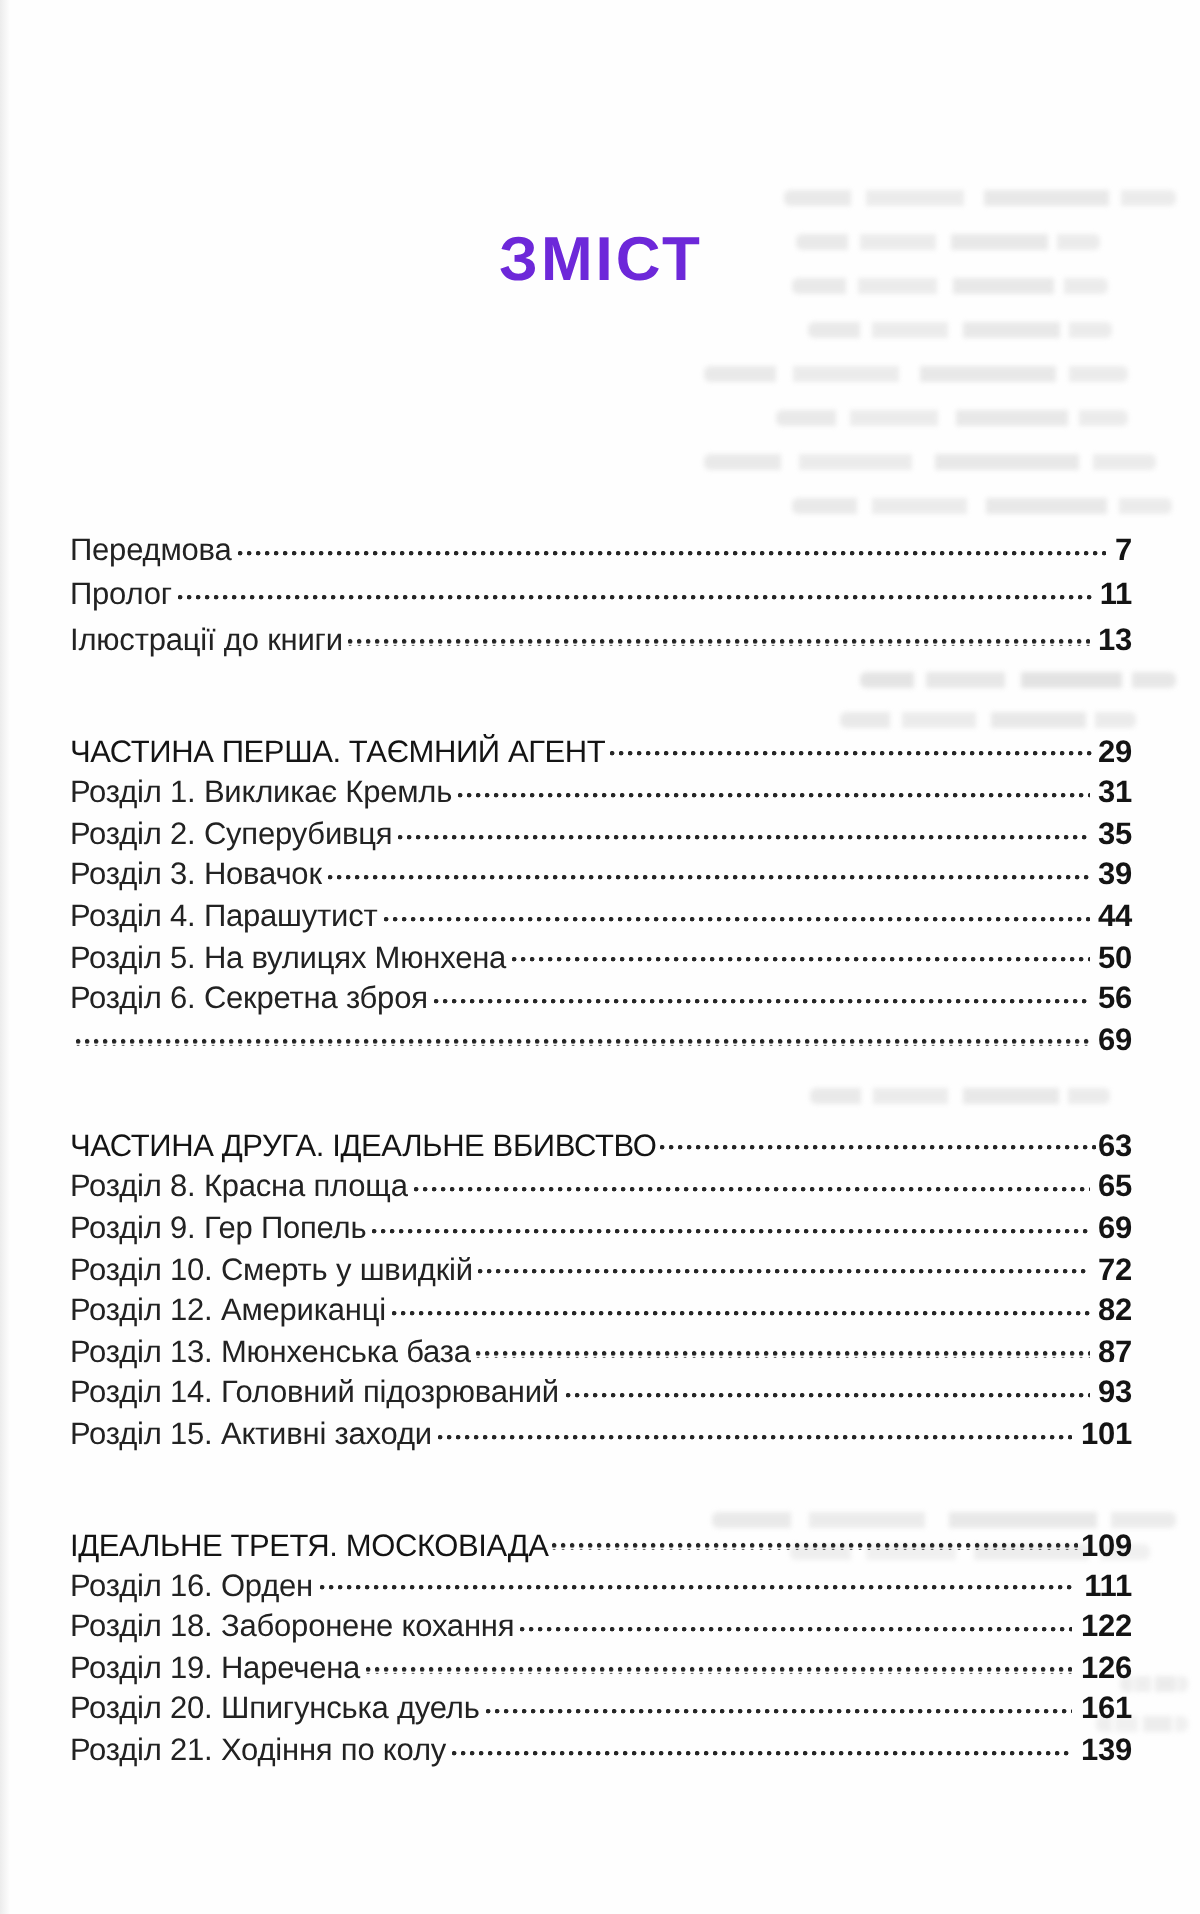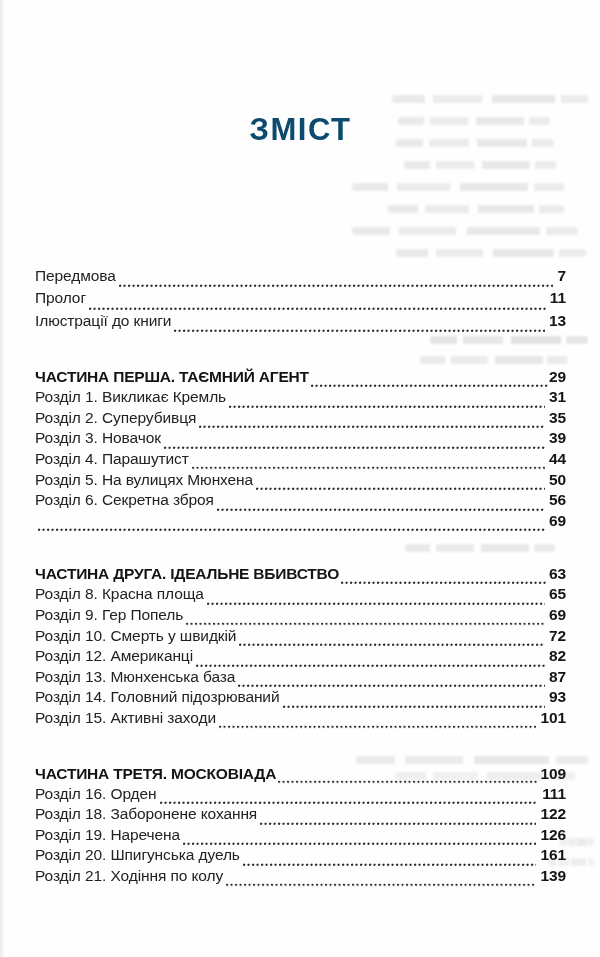--- a/index.html
+++ b/index.html
@@ -19,39 +19,39 @@
     background:linear-gradient(90deg,#ececec,#fefefe);
     pointer-events:none;
   }
 
   
   .title{
     margin:113px 0 0 0;
     text-align:center;
     font-size:31px;line-height:33px;
     font-weight:700;letter-spacing:1.5px;
-    color:#0c4a6e;
+    color:#6d28d9;
   }
 
   
   .toc{margin-top:119px;position:relative;z-index:2;}
   .group{margin:0;padding:0;}
   .row{
-    display:flex;align-items:flex-end;
+    display:flex;align-items:center;
     font-size:15.5px;
     letter-spacing:-0.1px;
     white-space:nowrap;
   }
   .front .row{line-height:22.4px;}
   .sec .row{line-height:20.6px;}
   .sec .row.head{line-height:21px;}
   .sec{margin-top:34px;display:block;}
   .sec:nth-of-type(2){margin-top:32px;}
   .row .label{flex:0 0 auto;color:#222;}
-  .row.head .label{font-weight:700;color:#141414;letter-spacing:-0.2px;}
+  .row.head .label{font-weight:400;color:#141414;letter-spacing:-0.2px;}
   .row .pagenum{flex:0 0 auto;font-weight:700;color:#141414;}
   .leader{
     flex:1 1 auto;
     min-width:12px;
     height:3.2px;
     margin:0 4px 0 3px;
     background-image:radial-gradient(circle at 1.05px 1.7px,#262626 1.02px,rgba(0,0,0,0) 1.35px);
     background-size:4.5px 3.2px;
     background-repeat:repeat-x;
     background-position:left bottom;
@@ -203,21 +203,21 @@
     <span class="pagenum">93</span>
   </div>
           <div class="row">
     <span class="label">Розділ 15. Активні заходи</span>
     <span class="leader"></span>
     <span class="pagenum">101</span>
   </div>
         </section>
         <section class="sec">
           <div class="row head">
-    <span class="label">ЧАСТИНА ТРЕТЯ. МОСКОВІАДА</span>
+    <span class="label">ІДЕАЛЬНЕ ТРЕТЯ. МОСКОВІАДА</span>
     <span class="leader"></span>
     <span class="pagenum">109</span>
   </div>
           <div class="row">
     <span class="label">Розділ 16. Орден</span>
     <span class="leader"></span>
     <span class="pagenum">111</span>
   </div>
           <div class="row">
     <span class="label">Розділ 18. Заборонене кохання</span>

